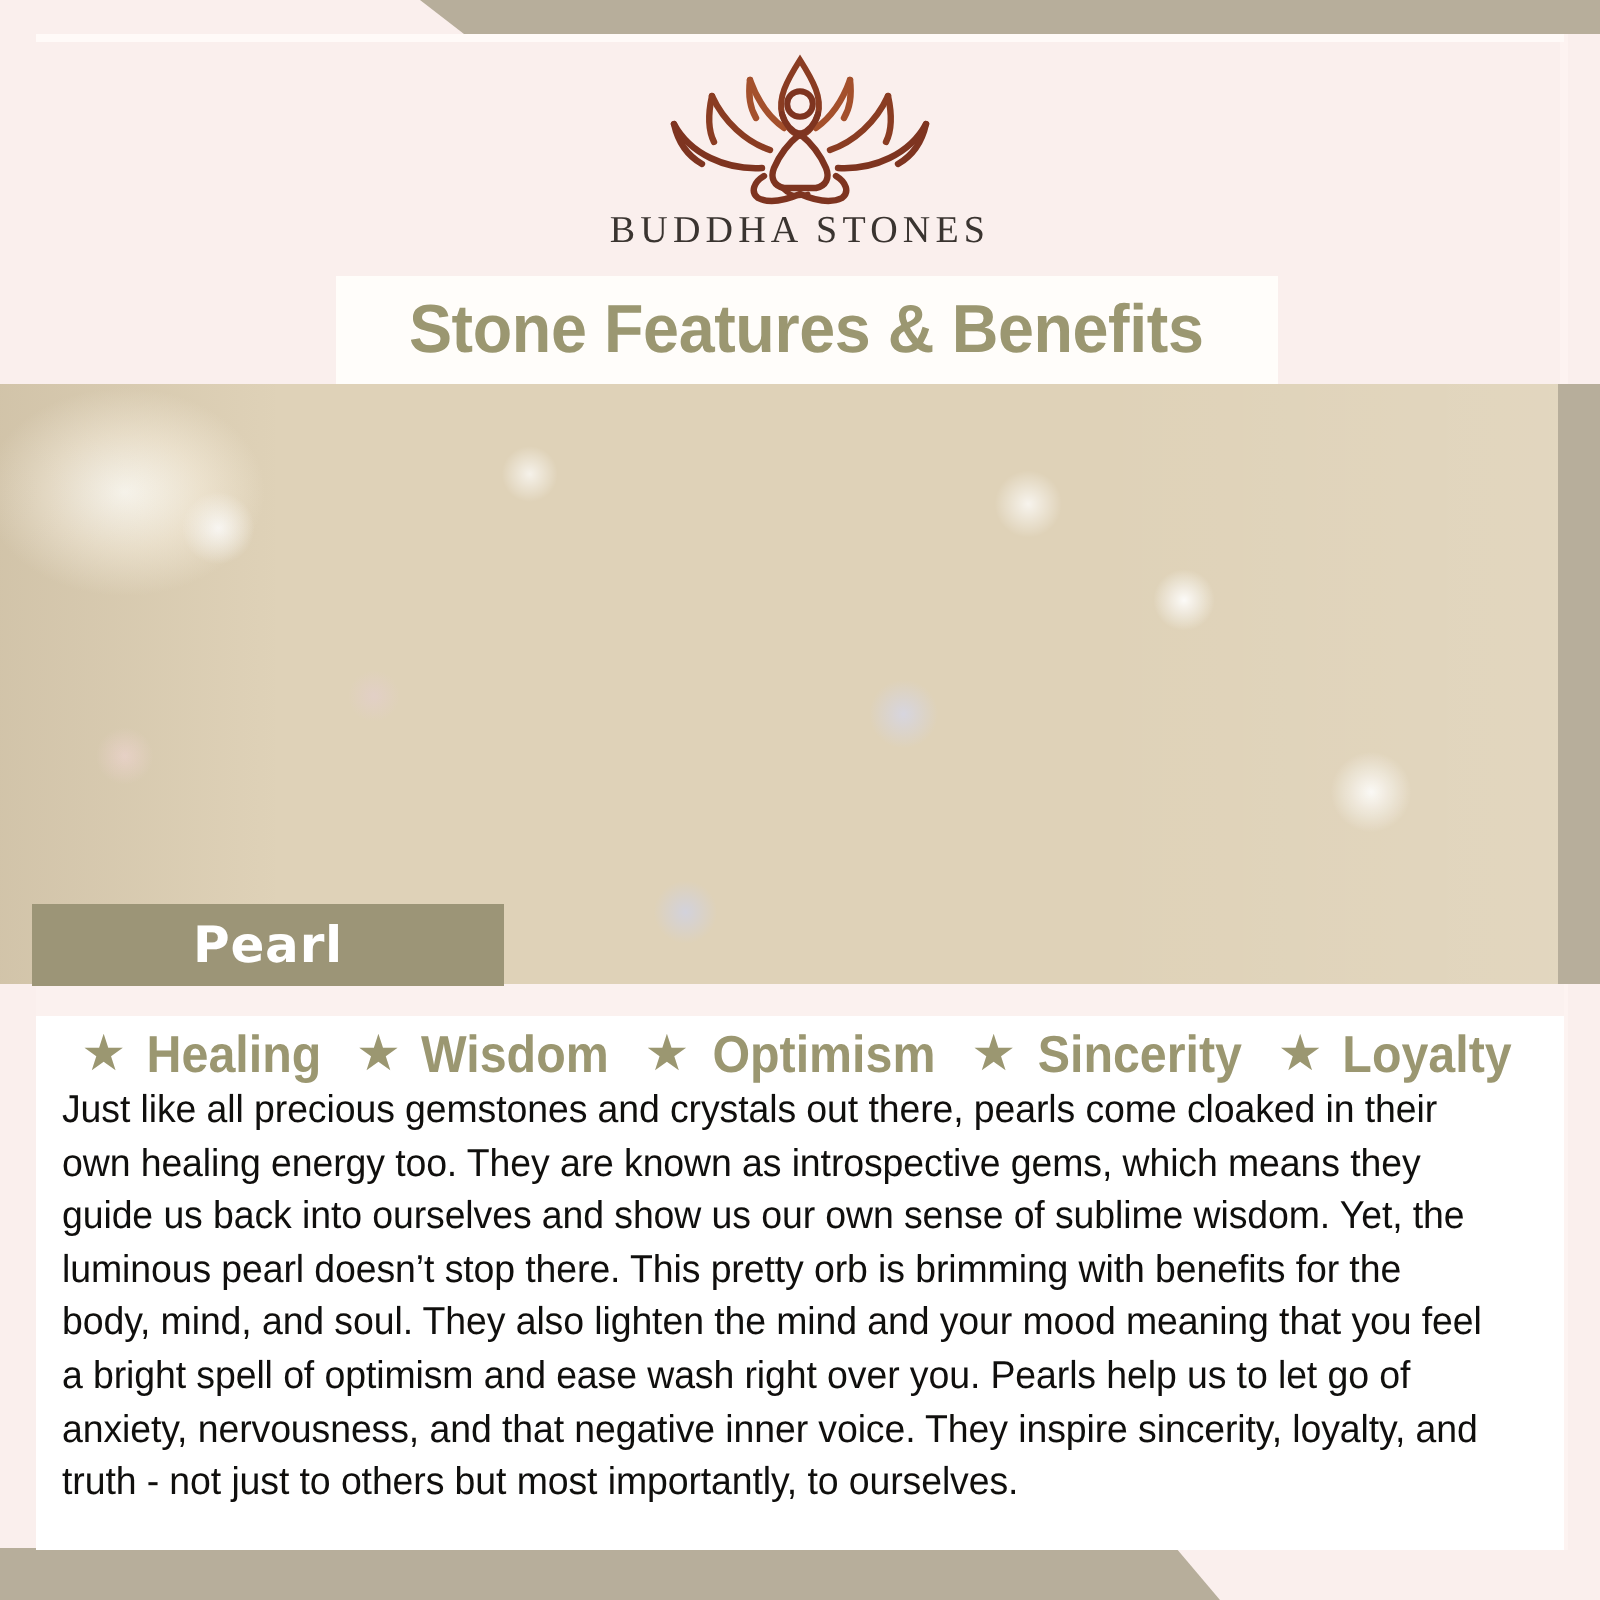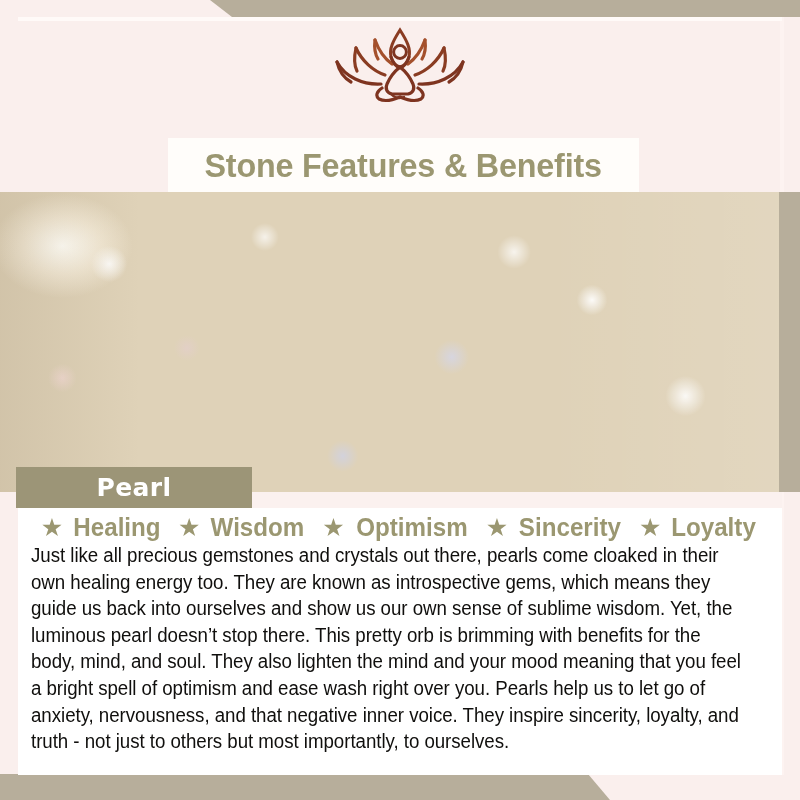--- a/index.html
+++ b/index.html
@@ -113,21 +113,20 @@
     position:absolute;left:779px;top:192px;width:21px;height:300px;
     background:#b7ae9b;z-index:2;
   }
 
   
   .name-bar{
     position:absolute;left:16px;top:452px;width:236px;height:41px;
     background:#9c9577;
     display:flex;align-items:center;justify-content:center;
     z-index:5;
-    margin-top:15px;
   }
   .name-text{
     color:#ffffff;font-size:25px;font-weight:bold;
     letter-spacing:.4px;
     font-family:"DejaVu Sans", sans-serif;
   }
 
   
   .content{
     position:absolute;left:18px;top:492px;width:764px;height:283px;
@@ -208,20 +207,21 @@
         <circle cx="75" cy="31" r="6.4" stroke="#7e3420" stroke-width="3"></circle>
 
         <path d="M66 36 C68 42 71 45 75 46 C79 45 82 42 84 36" stroke="#7e3420" stroke-width="3"></path>
         <path d="M75 46 C70 50 65 56 62 63 C60 68 62 72 67 73 L83 73 C88 72 90 68 88 63 C85 56 80 50 75 46 Z" stroke="#7e3420" stroke-width="3.2"></path>
 
         <path d="M57 67 C52 70 50 75 54 78 C60 81 68 79 75 76 C82 79 90 81 96 78 C100 75 98 70 93 67" stroke="#7e3420" stroke-width="3.2"></path>
         <path d="M66 73 C70 77 74 78 79 76" stroke="#7e3420" stroke-width="2.4"></path>
       </g>
     </svg>
   </span>
+  <span class="logo-word">BUDDHA STONES</span>
 </div>
 
 <div class="title-panel">
   <span class="title-text">Stone Features &amp; Benefits</span>
 </div>
 
 <div class="photo">
   <div class="photo-sheen"></div>
   <div class="photo-vignette"></div>
 </div>

